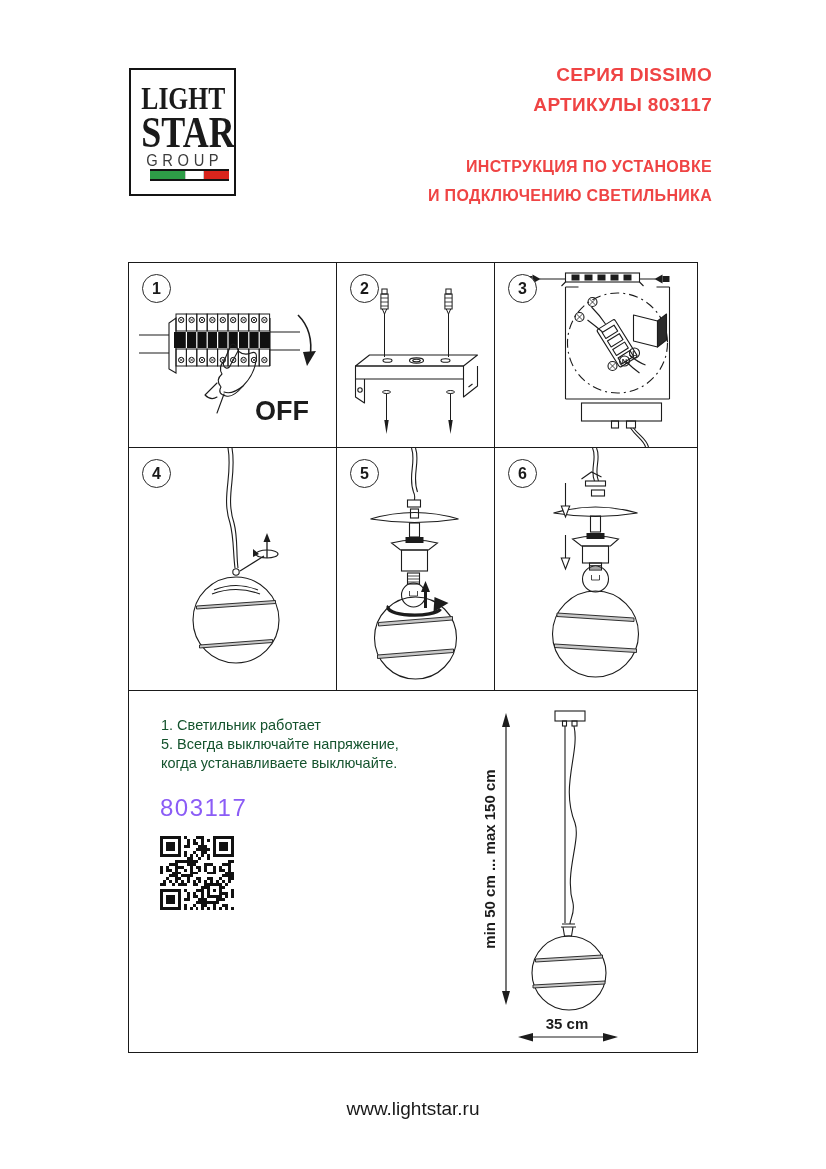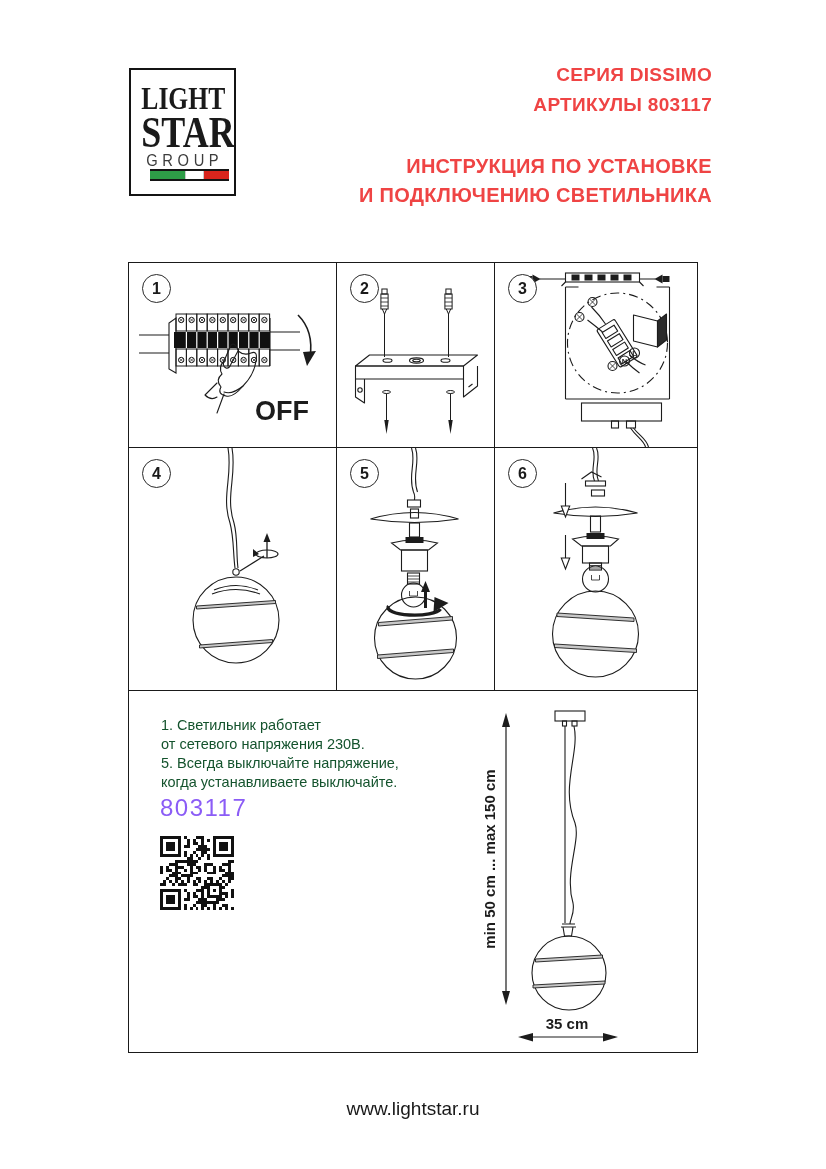--- a/index.html
+++ b/index.html
@@ -19,21 +19,21 @@
         border-top:2px solid #141414;border-bottom:2px solid #141414;display:flex;}
   .flag .g{flex:0 0 44%;}
   .flag .w{flex:0 0 22%;background:#fff;border-left:1px solid #c9c9c9;border-right:1px solid #c9c9c9;}
   .flag .r{flex:1;}
 
   
   .header-text{position:absolute;left:300px;top:60px;width:412px;text-align:right;
                font-weight:bold;color:#ef4444;}
   .hd-line{font-size:19px;line-height:30px;letter-spacing:.3px;}
   .hd-title{margin-top:32px;}
-  .hd-title .hd-line{font-size:20px;line-height:29px;}
+  .hd-title .hd-line{font-size:16px;line-height:29px;}
 
   
   .sheet{position:absolute;left:128px;top:262px;width:570px;height:791px;
          border:1.6px solid #1a1a1a;box-sizing:border-box;}
   .cells{display:grid;grid-template-columns:208px 158px auto;grid-template-rows:185px 243px;}
   .cell{position:relative;border-right:1.5px solid #1a1a1a;border-bottom:1.5px solid #1a1a1a;box-sizing:border-box;}
   .cell.lc{border-right:none;}
   .badge{position:absolute;left:13px;top:11px;width:27px;height:27px;border:1.5px solid #2a2a2a;
          border-radius:50%;display:flex;align-items:center;justify-content:center;
          font-size:16px;font-weight:bold;background:#fff;z-index:2;}
@@ -295,21 +295,20 @@
           <rect x="91" y="85" width="18" height="6" fill="#1c1c1c"></rect>
           <circle cx="100" cy="186" r="43" fill="none" stroke="#1c1c1c" stroke-width="1.1"></circle>
           <path d="M61.5 165 L138.5 170 L138.5 173.5 L61.5 168.5 Z" fill="#c8c8c8" stroke="#1c1c1c" stroke-width=".9"></path>
           <path d="M59 196 L141 201 L141 204.5 L59 199.5 Z" fill="#c8c8c8" stroke="#1c1c1c" stroke-width=".9"></path>
         </svg>
       </div>
 
       <div class="bottom-box" style="grid-column:1 / span 3;">
         <div class="notes">
           <div>1. Светильник работает</div>
-          <div>от сетевого напряжения 230В.</div>
           <div>5. Всегда выключайте напряжение,</div>
           <div>когда устанавливаете выключайте.</div>
         </div>
         <div class="article">803117</div>
         <div class="qr" id="qr"><svg viewBox="0 0 25 25" width="74" height="74" shape-rendering="crispEdges">
               <rect width="25" height="25" fill="#fff"></rect>
               <rect x="8" y="0" width="1" height="1" fill="#111"></rect>
               <rect x="12" y="0" width="1" height="1" fill="#111"></rect>
               <rect x="13" y="0" width="1" height="1" fill="#111"></rect>
               <rect x="14" y="0" width="1" height="1" fill="#111"></rect>

